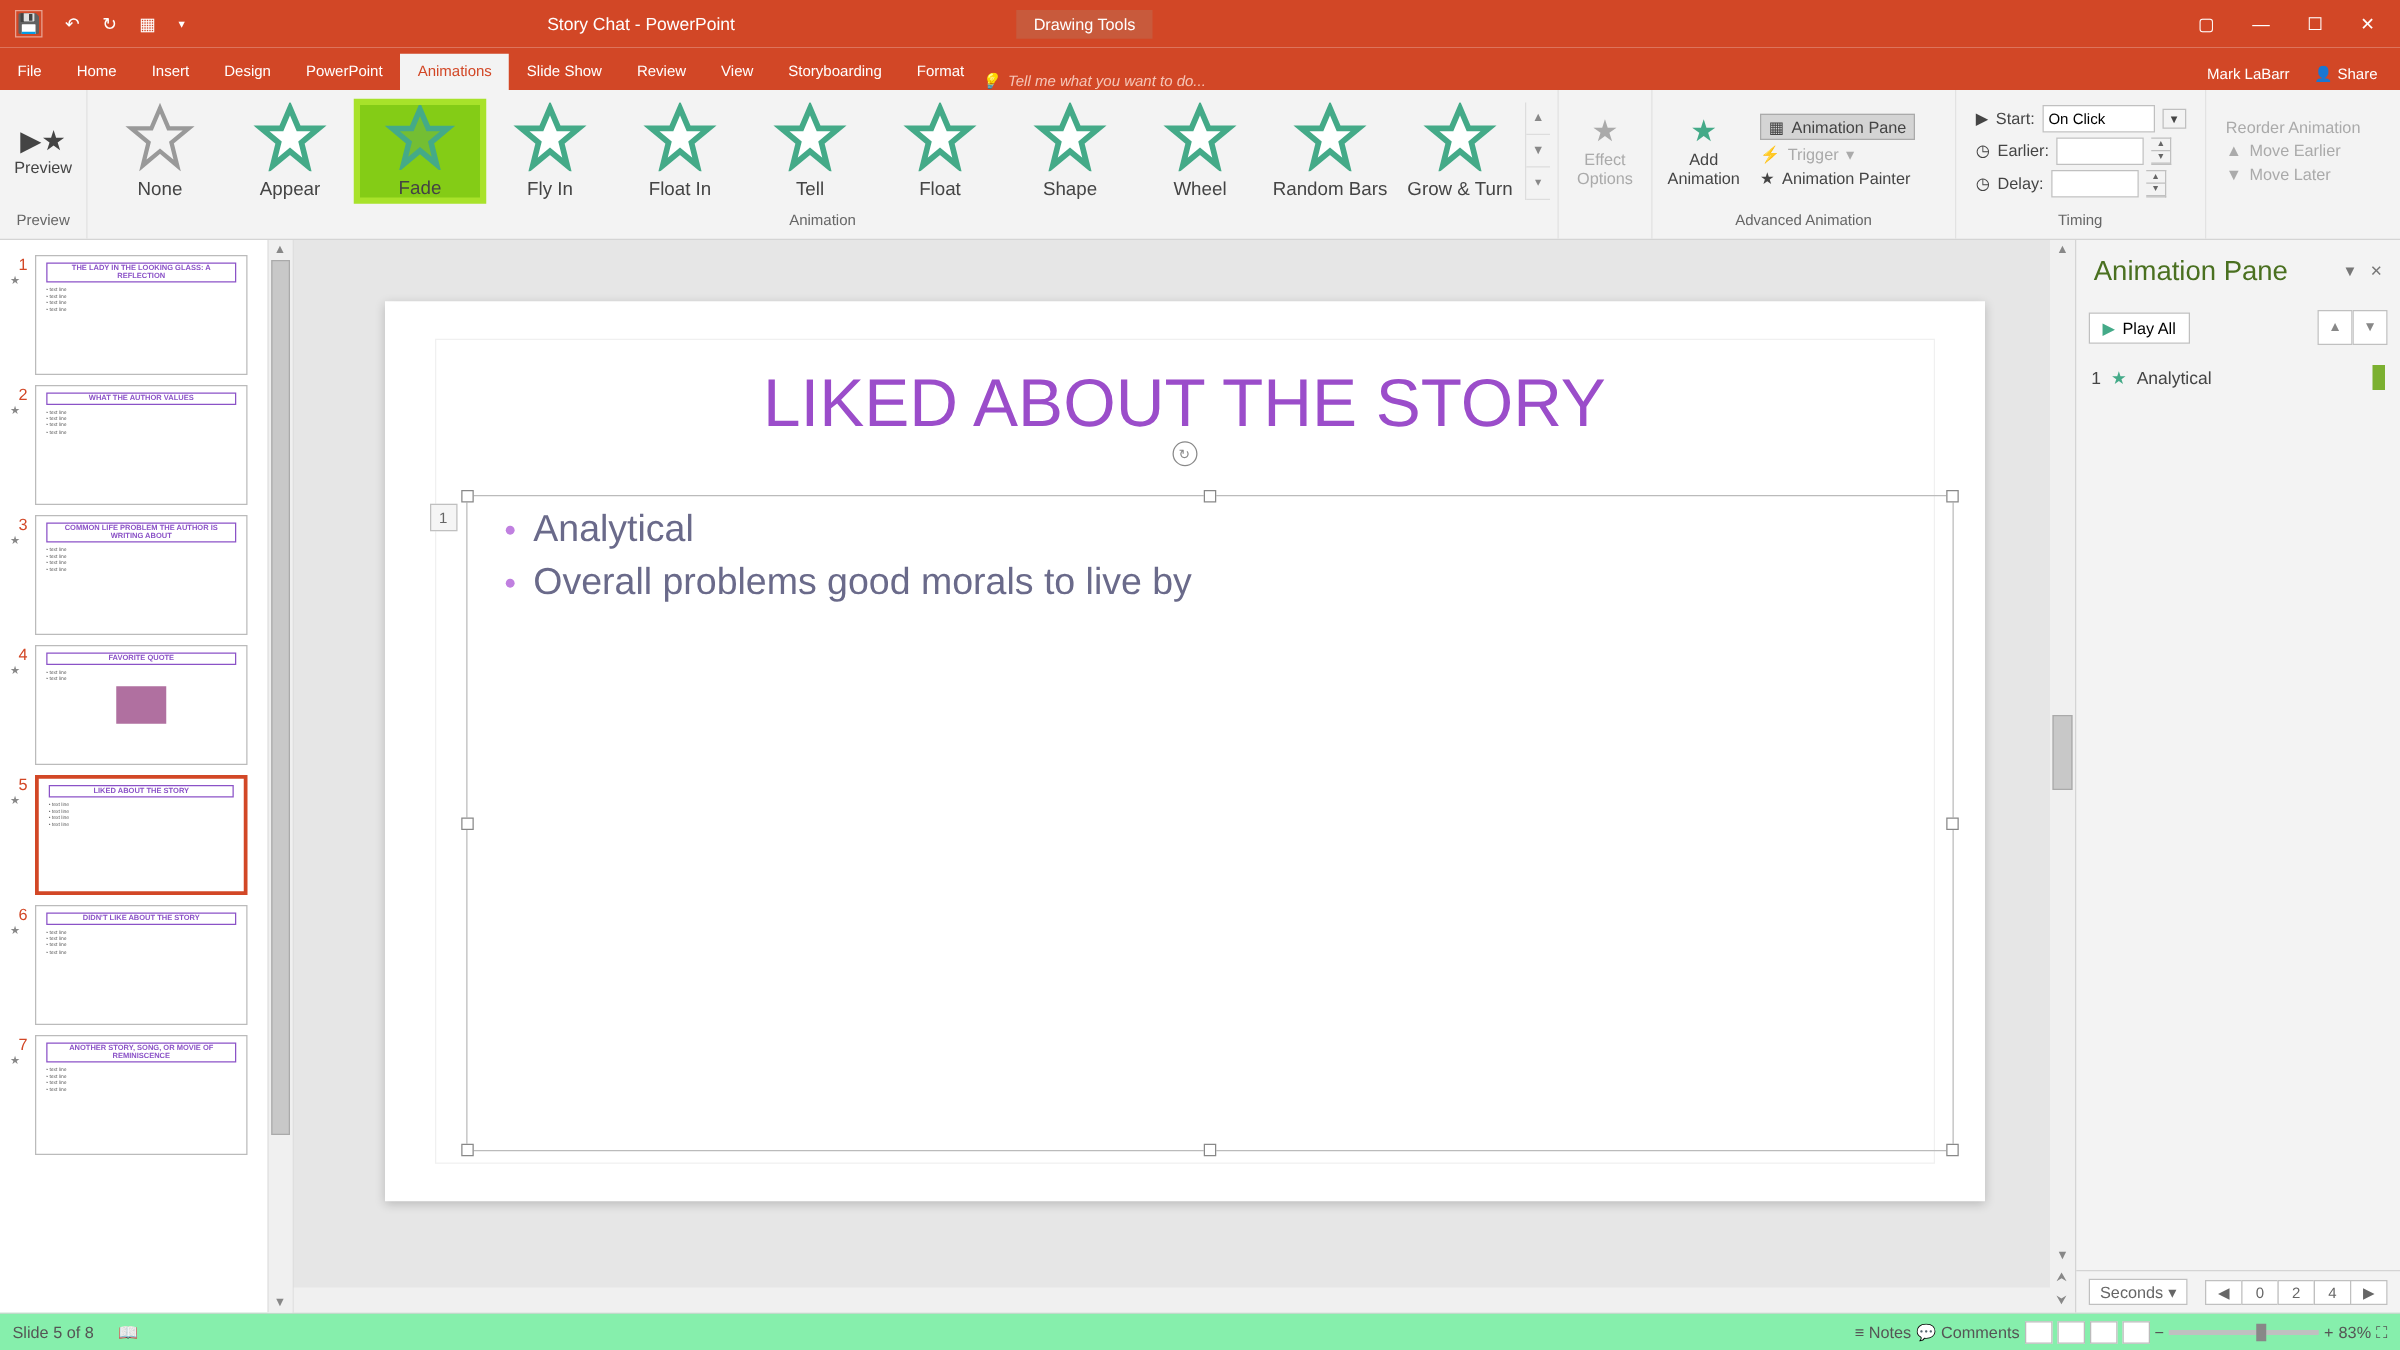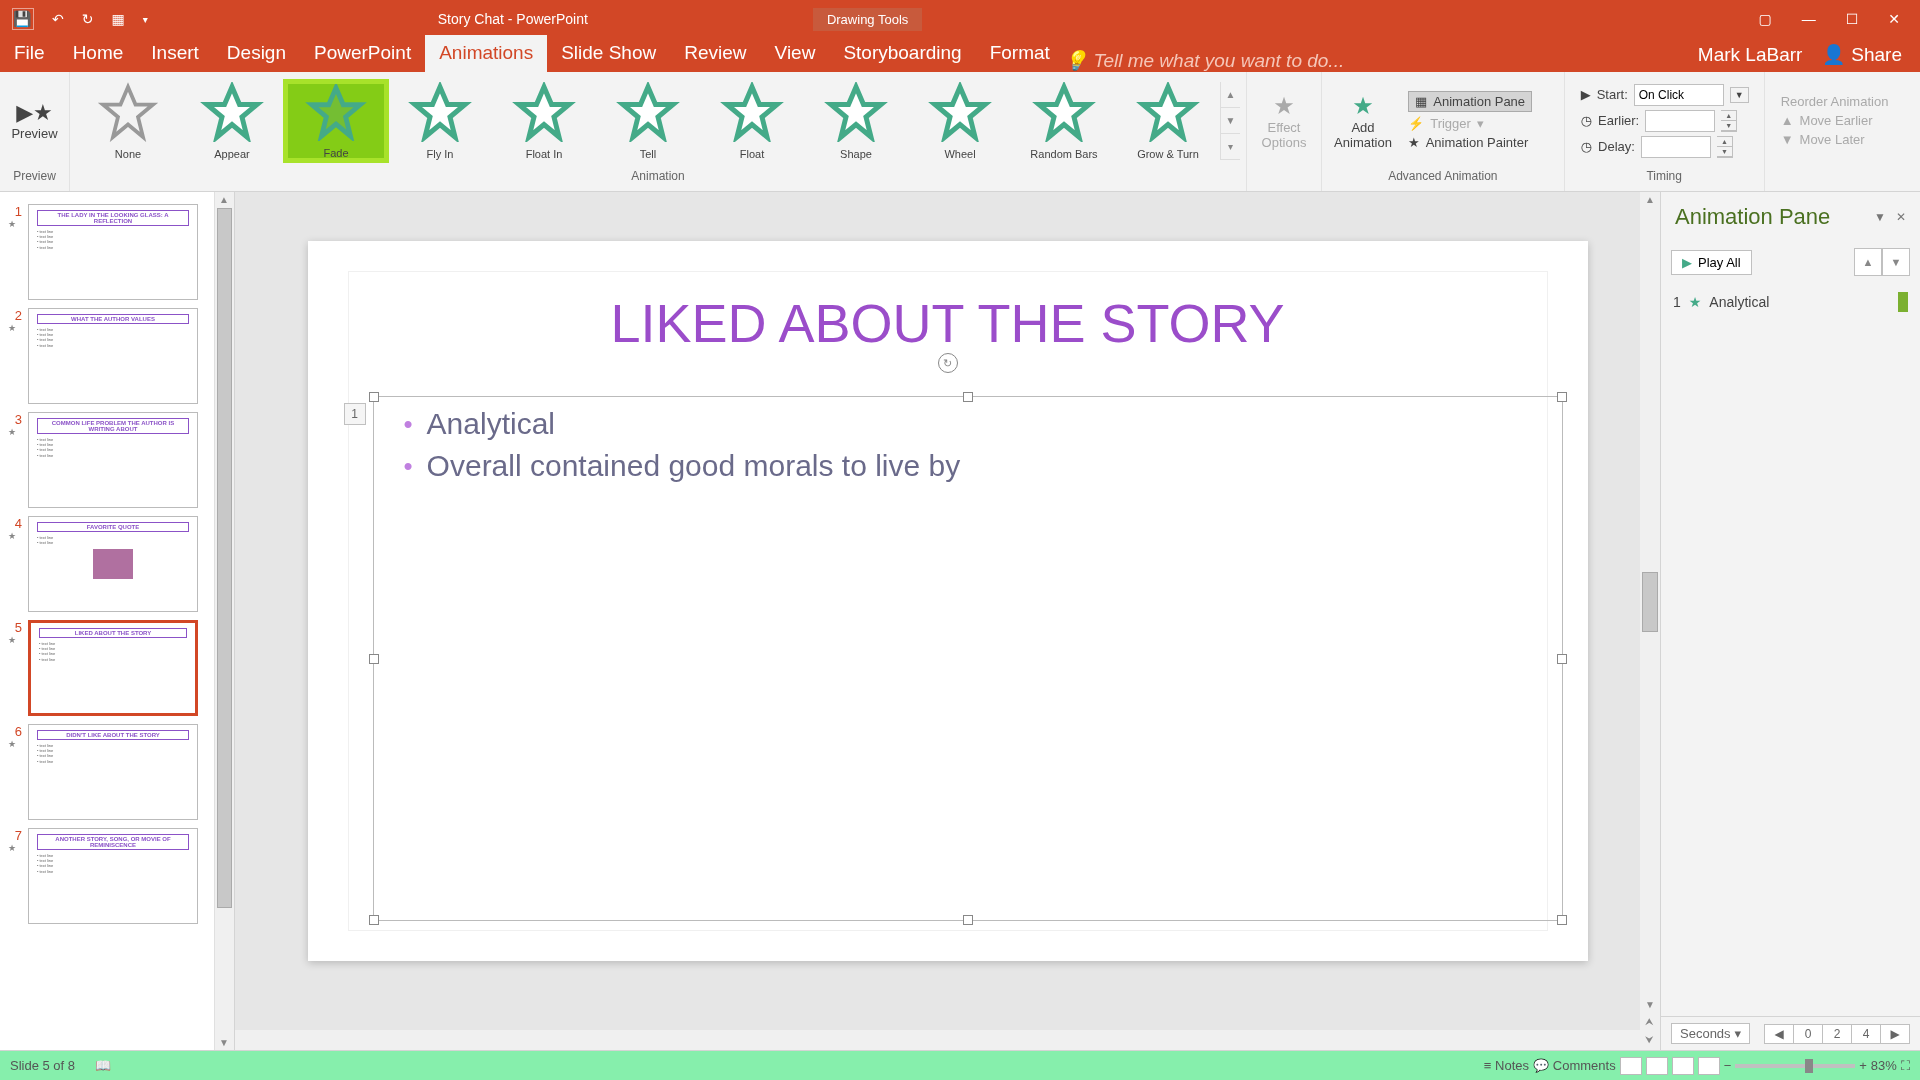--- a/index.html
+++ b/index.html
@@ -8,35 +8,35 @@
 
 .titlebar { height: 38px; background: #d24726; display: flex; align-items: center; color: #fff; font-size: 14px; }
 .titlebar .qat { display: flex; align-items: center; padding-left: 12px; gap: 18px; }
 .titlebar .qat-btn { width: 22px; height: 22px; display: flex; align-items: center; justify-content: center; color: #fff; font-size: 15px; border: 1px solid rgba(255,255,255,.5); }
 .titlebar .title { flex: 0 0 auto; margin-left: 290px; }
 .titlebar .subtool { margin-left: 225px; background: #c85a3c; padding: 4px 14px; font-size: 13px; }
 .titlebar .spacer { flex:1; }
 .titlebar .win { display:flex; gap:30px; padding-right:20px; align-items:center; }
 
 
-.tabsrow { height: 34px; background: #d24726; display:flex; align-items:flex-end; color:#fff; font-size: 19px; justify-content: center; }
+.tabsrow { height: 34px; background: #d24726; display:flex; align-items:flex-end; color:#fff; font-size: 12px; justify-content: center; }
 .tabsrow .tab { padding: 7px 14px 8px; cursor:pointer; }
 .tabsrow .tab.active { background:#f3f3f3; color:#d24726; }
 .tabsrow .right { margin-left:auto; display:flex; align-items:center; gap:20px; padding-right:18px; padding-bottom:6px;}
 .tabsrow .tell { font-style: italic; color:#f5c6b8; display:flex; align-items:center; gap:6px;}
 
 
 .ribbon { height: 120px; background:#f3f3f3; border-bottom:1px solid #d4d4d4; display:flex; }
 .grp { border-right:1px solid #e2e2e2; display:flex; flex-direction:column; }
 .grp-body { flex:1; display:flex; align-items:center; padding:2px 6px; }
 .grp-label { height:22px; font-size:12px; color:#666; text-align:center; padding-bottom:4px;}
 
 .big-btn { display:flex; flex-direction:column; align-items:center; justify-content:center; width:70px; height:90px; font-size:13px; color:#444; }
 .anim-gallery { display:flex; }
-.anim-item { width:100px; height:78px; display:flex; flex-direction:column; align-items:center; justify-content:center; font-size:11px; color:#444; margin:2px; position:relative;}
+.anim-item { width:100px; height:78px; display:flex; flex-direction:column; align-items:center; justify-content:center; font-size:15px; color:#444; margin:2px; position:relative;}
 .anim-item.sel { background:#84cc16; border:1px solid #bdbdbd;}
 .anim-item.hl { outline:5px solid #a8e22a; outline-offset:-2px; }
 .star { width:30px; height:30px; margin-bottom:6px; }
 .gallery-scroll { width:20px; height:78px; display:flex; flex-direction:column; border-left:1px solid #ddd; }
 .gallery-scroll div { flex:1; display:flex; align-items:center; justify-content:center; color:#888; font-size:10px; border-bottom:1px solid #ddd;}
 
 .adv-col { display:flex; flex-direction:column; padding:2px 10px; font-size:13px; color:#444; gap:4px; justify-content:center;}
 .adv-row { display:flex; align-items:center; gap:6px; }
 .small-inp { width:70px; height:22px; border:1px solid #c0c0c0; background:#fff; font-size:12px; padding-left:4px;}
 .spin { width:16px; height:22px; border:1px solid #c0c0c0; border-left:none; display:flex; flex-direction:column;}
@@ -407,21 +407,21 @@
         <div class="handle" style="left:-5px;bottom:-5px"></div>
         <div class="handle" style="left:50%;bottom:-5px;margin-left:-5px"></div>
         <div class="handle" style="right:-5px;bottom:-5px"></div>
         <div style="padding-top:6px">
           <div class="bullet-line">
               <span class="bullet">•</span>
               <span>Analytical</span>
             </div>
           <div class="bullet-line">
               <span class="bullet">•</span>
-              <span>Overall contained good morals to live by</span>
+              <span>Overall problems good morals to live by</span>
             </div>
         </div>
       </div>
     </div>
     <div class="canvas-scroll-v">
         <div style="position:absolute;top:2px;left:5px;font-size:10px;color:#888">▲</div>
         <div style="position:absolute;left:2px;right:2px;top:380px;height:60px;background:#c8c8c8;border:1px solid #aaa;"></div>
         <div style="position:absolute;bottom:40px;left:5px;font-size:10px;color:#888">▼</div>
         <div style="position:absolute;bottom:22px;left:5px;font-size:10px;color:#888">⮝</div>
         <div style="position:absolute;bottom:4px;left:5px;font-size:10px;color:#888">⮟</div>

